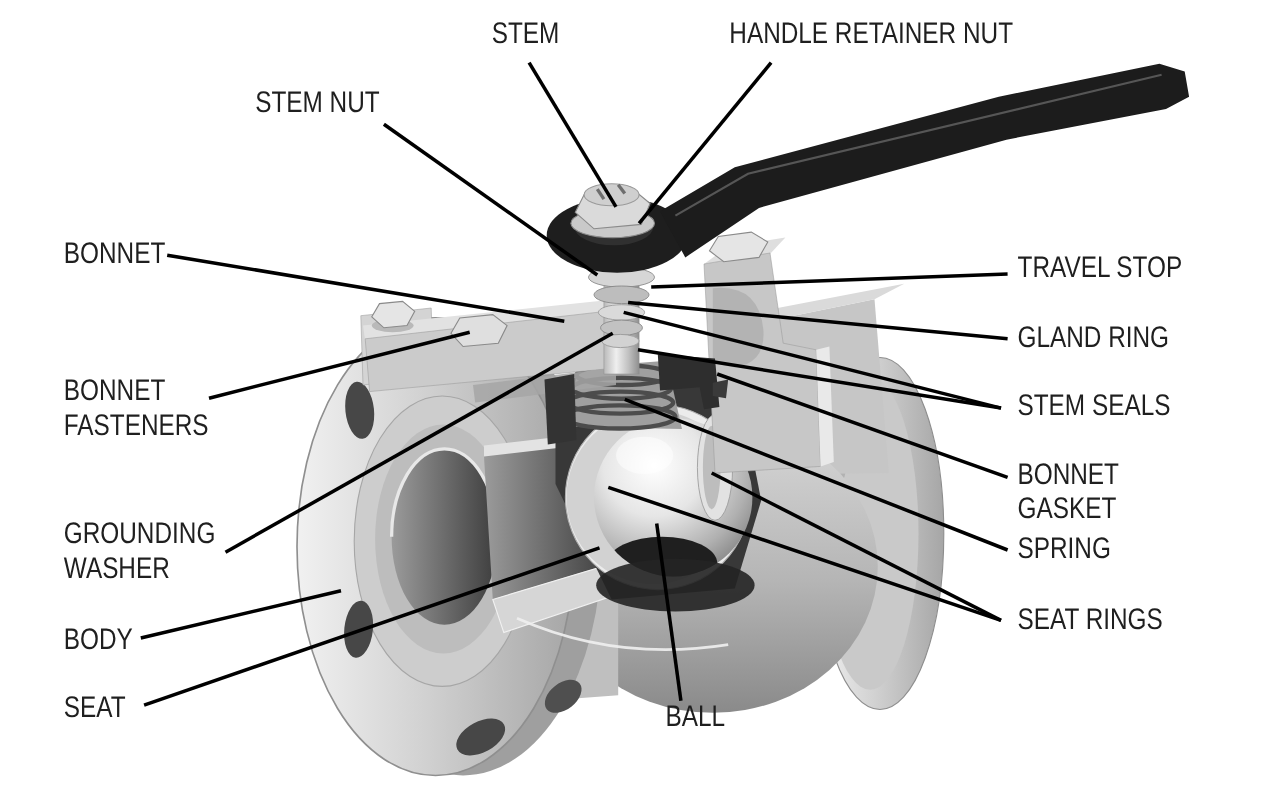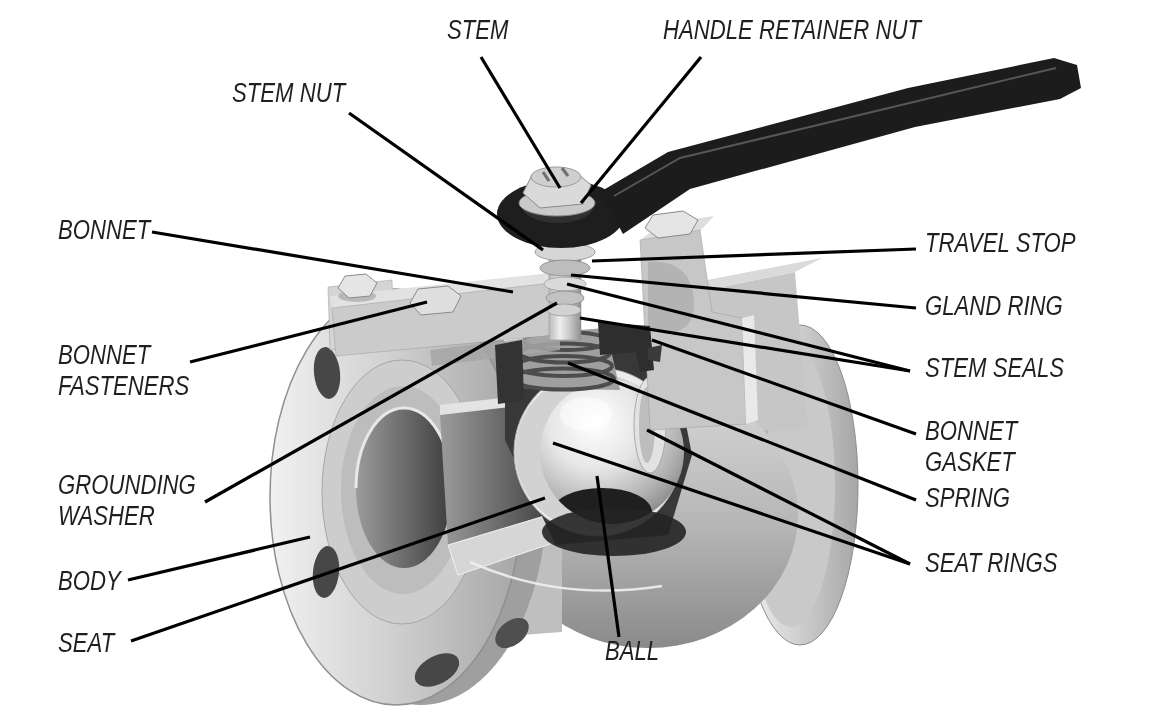--- a/index.html
+++ b/index.html
@@ -1,20 +1,20 @@
 <!DOCTYPE html>
 <html><head>
 <meta charset="utf-8">
 <style>
   html,body{margin:0;padding:0;background:#ffffff;}
   body{
     width:1153px;height:722px;position:relative;overflow:hidden;
     font-family:"Liberation Sans", sans-serif;
   }
-  #stage{position:absolute;left:0;top:0;width:1153px;height:722px;font-style:italic;}
+  #stage{position:absolute;left:0;top:0;width:1153px;height:722px;}
   svg{position:absolute;left:0;top:0;}
   .label{
     position:absolute;
     font-size:27px;
     line-height:31px;
     letter-spacing:0px;
     color:#1f1f1f;
     white-space:pre-line;
     transform:scaleX(0.82);
     transform-origin:left top;

